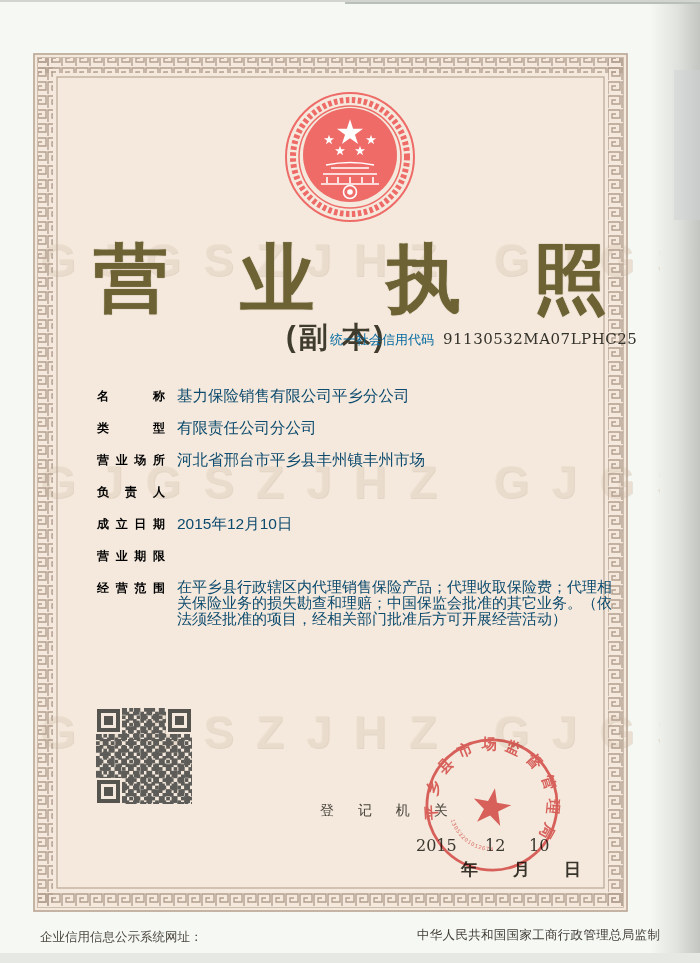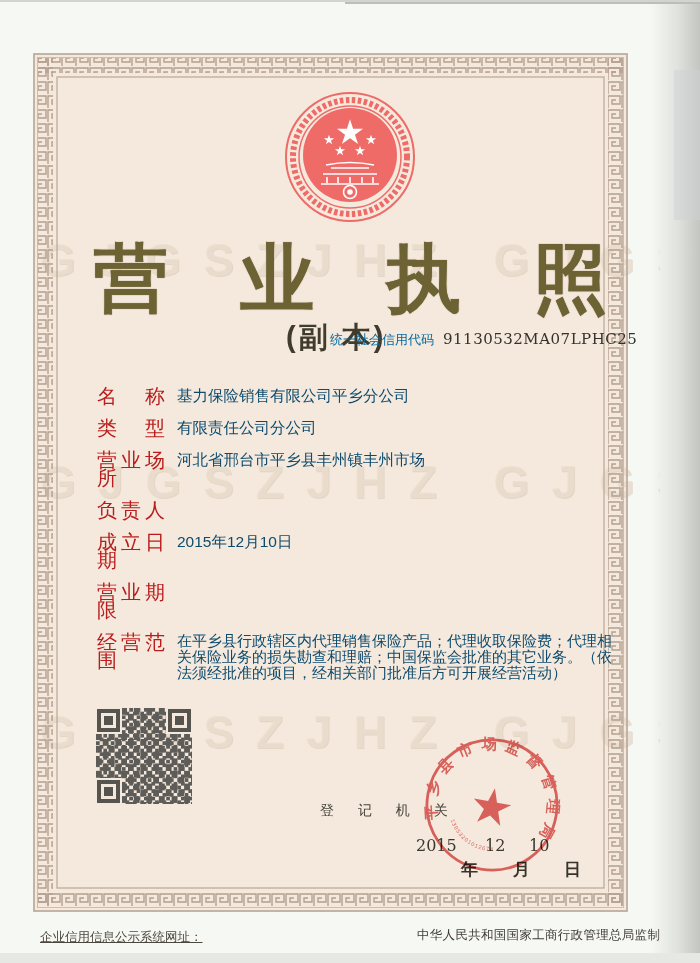--- a/index.html
+++ b/index.html
@@ -28,21 +28,21 @@
   .title{position:absolute;left:33px;top:230px;width:595px;z-index:4;text-align:center;
          font-size:74px;font-weight:bold;color:#6c6234;letter-spacing:26px;text-indent:26px;
          text-shadow:0 0 1px #6c6234;padding-left:20px;}
   .subtitle{position:absolute;left:286px;top:318px;z-index:4;font-size:29px;font-weight:bold;color:#3f3b2d;letter-spacing:3px;}
   .credit{position:absolute;left:330px;top:330px;z-index:5;display:flex;align-items:baseline;white-space:nowrap;}
   .credit-label{font-size:13px;font-weight:normal;color:#0369a1;}
   .credit-code{font-family:"DejaVu Serif","Liberation Serif",serif;font-size:15px;color:#35322b;margin-left:9px;letter-spacing:.5px;}
 
   .fields{position:absolute;left:97px;top:387px;width:520px;z-index:4;}
   .frow{display:flex;margin-bottom:14px;}
-  .flabel{display:inline-block;width:68px;min-width:68px;font-size:20px;color:#b91c1c;font-weight:normal;
+  .flabel{display:inline-block;width:68px;min-width:68px;font-size:12px;color:#000000;font-weight:bold;
           text-align:justify;text-align-last:justify;line-height:18px;}
   .fvalue{margin-left:12px;font-size:15.5px;color:#0c4a6e;line-height:18px;width:446px;}
   .frow.scope .fvalue{font-size:15px;line-height:15.8px;}
 
   .qr{position:absolute;left:96px;top:708px;width:96px;height:96px;z-index:4;
       background-image:
         repeating-conic-gradient(#5d5c58 0% 25%, rgba(0,0,0,0) 25% 50%),
         repeating-conic-gradient(rgba(0,0,0,0) 0% 25%, #5d5c58 25% 50%);
       background-size:7.4px 7.4px, 12.6px 12.6px;}
   .finder{position:absolute;width:15px;height:15px;border:4px solid #55544f;background:#f4e9dc;box-shadow:0 0 0 2px #f4e9dc;}
@@ -53,21 +53,21 @@
   .dnum{position:absolute;top:836px;z-index:4;font-family:"DejaVu Serif","Liberation Serif",serif;font-size:16px;color:#3b3830;}
   .dnum.y{left:416px;} .dnum.m{left:485px;} .dnum.d{left:529px;}
   .dchar{position:absolute;top:858px;z-index:4;font-size:17px;font-weight:bold;color:#38342c;}
   .dchar.y{left:461px;} .dchar.m{left:513px;} .dchar.d{left:564px;}
 
   .seal{position:absolute;left:423px;top:736px;z-index:6;opacity:.85;mix-blend-mode:multiply;transform:rotate(10deg);}
 
   .url-print{position:absolute;left:176px;top:901px;z-index:7;font-family:"DejaVu Serif","Liberation Serif",serif;
              font-size:13.5px;font-weight:bold;letter-spacing:1.5px;color:#413d34;
              text-shadow:0 0 2px rgba(255,255,255,.9);white-space:nowrap;}
-  .footer-left{position:absolute;left:40px;top:929px;z-index:7;font-size:12.5px;color:#4b473e;text-decoration:underline;}
+  .footer-left{position:absolute;left:40px;top:929px;z-index:7;font-size:12.5px;color:#4b473e;}
   .footer-right{position:absolute;left:417px;top:927px;z-index:7;font-size:12.5px;color:#413d35;letter-spacing:.3px;}
 </style>
 </head>
 <body>
 
 <div class="stage">
 
   <div class="cert"></div>
 
   <div class="wm" style="top:233px;">GJGSZJHZ GJGSZJHZ GJGS</div>

